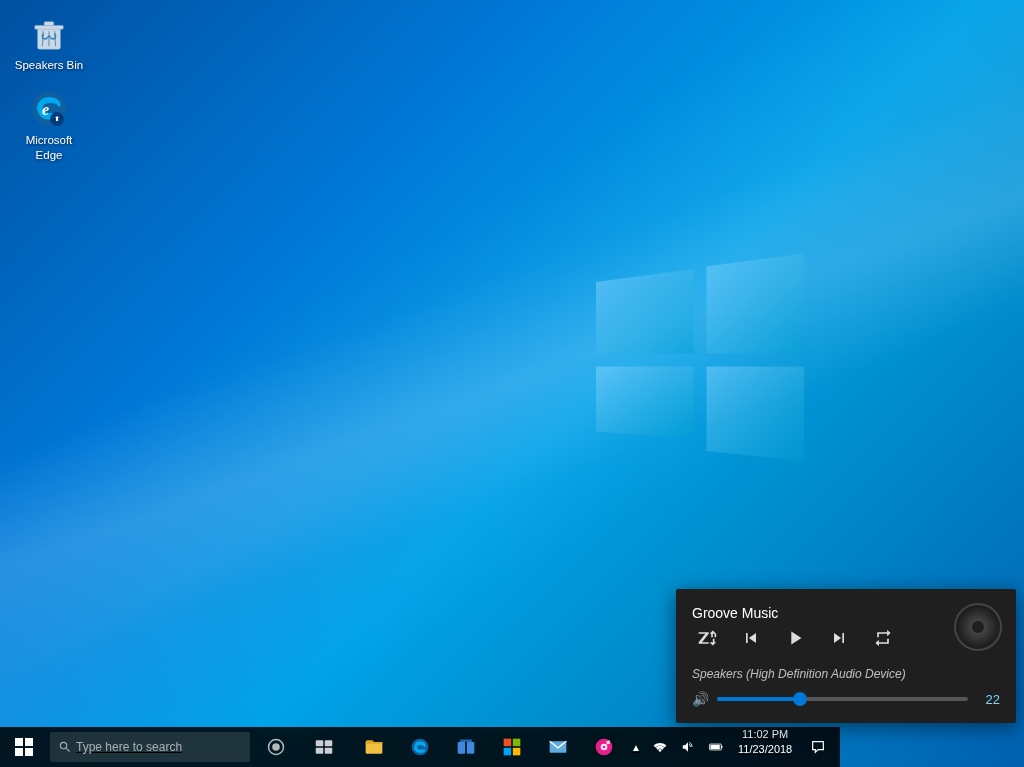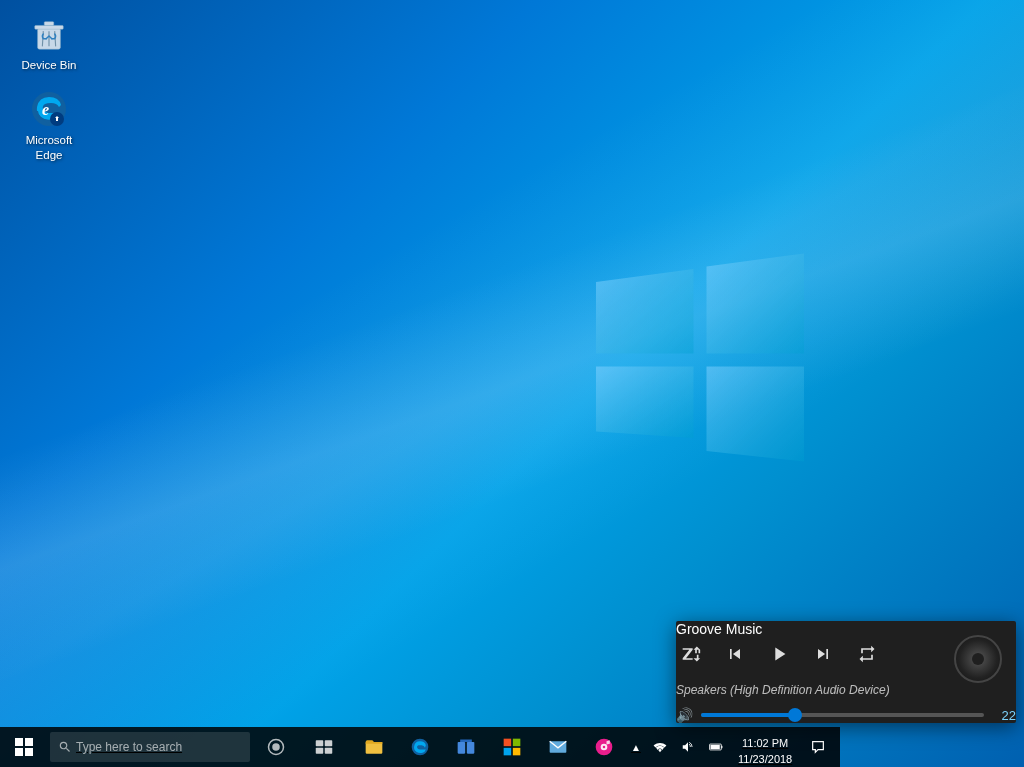--- a/index.html
+++ b/index.html
@@ -176,21 +176,21 @@
       justify-content: center;
       cursor: pointer;
       color: white;
       font-size: 10px;
     }
 
     .tray-clock {
       display: flex;
       flex-direction: column;
       align-items: center;
-      justify-content: flex-end;
+      justify-content: flex-start;
       height: 40px;
       padding: 0 8px;
       cursor: pointer;
       color: white;
       font-size: 11px;
       line-height: 1.4;
     }
 
     .action-center-btn {
       width: 36px;
@@ -204,20 +204,21 @@
     }
 
     
     .media-popup {
       position: absolute;
       bottom: 44px;
       right: 8px;
       width: 340px;
       background: #1f1f1f;
       border-radius: 2px;
+      padding: 16px;
       box-shadow: 0 4px 20px rgba(0,0,0,0.5);
       z-index: 200;
     }
 
     .media-app-name {
       color: white;
       font-size: 14px;
       font-weight: 500;
       margin-bottom: 2px;
     }
@@ -366,21 +367,21 @@
 
           <rect x="5" y="11" width="30" height="4" rx="1" fill="#c8d8e8" stroke="#8ab0c8" stroke-width="0.5"></rect>
 
           <rect x="15" y="7" width="10" height="4" rx="1" fill="#c8d8e8" stroke="#8ab0c8" stroke-width="0.5"></rect>
 
           <path d="M14,20 Q12,22 14,25 L17,25" fill="none" stroke="#3080c0" stroke-width="1.5" stroke-linecap="round"></path>
           <path d="M26,20 Q28,22 26,25 L23,25" fill="none" stroke="#3080c0" stroke-width="1.5" stroke-linecap="round"></path>
           <path d="M17,25 L20,22 L23,25" fill="none" stroke="#3080c0" stroke-width="1.5" stroke-linecap="round" stroke-linejoin="round"></path>
         </svg>
       </div>
-      <span class="icon-label">Device Bin</span>
+      <span class="icon-label">Speakers Bin</span>
     </div>
 
     <div class="desktop-icon">
       <div class="icon-img">
         <svg width="40" height="40" viewBox="0 0 40 40" xmlns="http://www.w3.org/2000/svg">
 
           <circle cx="20" cy="20" r="17" fill="#1060a0"></circle>
           <path d="M32,16 Q30,8 20,8 Q10,8 8,18 Q7,24 12,28 Q17,32 24,30 Q28,28 30,24 L20,24 Q16,24 14,20 Q13,17 16,15 Q18,14 22,14 Q28,14 30,18 Z" fill="#00a8f0"></path>
           <path d="M8,22 Q9,30 18,32 Q26,34 32,28" fill="none" stroke="#1060a0" stroke-width="2"></path>
 

